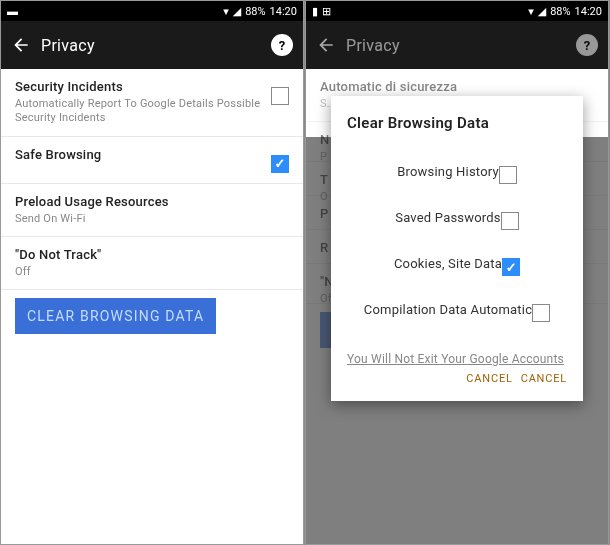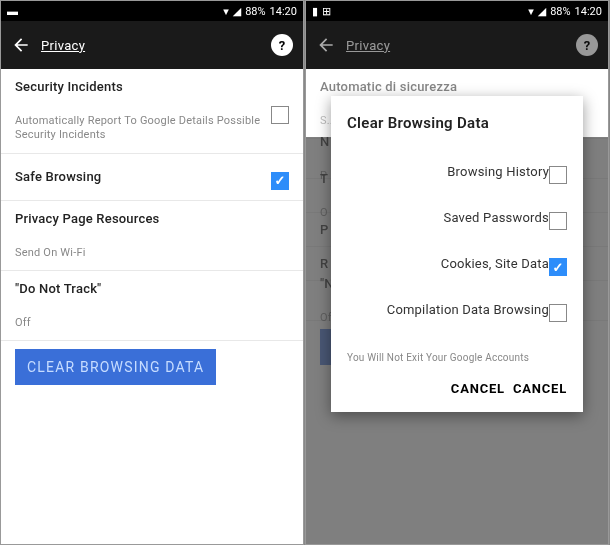--- a/index.html
+++ b/index.html
@@ -4,39 +4,39 @@
 <style>
   * { margin: 0; padding: 0; box-sizing: border-box; font-family: -apple-system, Roboto, Arial, sans-serif; }
   body { display: flex; background: #888; width: 610px; height: 545px; }
   .phone { width: 304px; height: 545px; background: #f4f4f4; display: flex; flex-direction: column; position: relative; border: 1px solid #999; }
   .phone + .phone { margin-left: 1px; }
   .statusbar { background: #000; color: #fff; height: 20px; display: flex; justify-content: space-between; align-items: center; font-size: 11px; padding: 0 6px; }
   .sb-left { display: flex; gap: 4px; align-items: center; }
   .sb-right { display: flex; gap: 4px; align-items: center; }
   .header { background: #1a1a1a; color: #fff; height: 48px; display: flex; align-items: center; padding: 0 10px; gap: 10px; }
   .header .back { width: 20px; height: 20px; display: flex; align-items: center; justify-content: center; }
-  .header .title { font-size: 13px; font-weight: 400; flex: 1; letter-spacing: 0.3px; text-decoration: underline; }
+  .header .title { font-size: 16px; font-weight: 400; flex: 1; letter-spacing: 0.3px; }
   .header .help { width: 22px; height: 22px; border-radius: 50%; background: #fff; color: #000; display: flex; align-items: center; justify-content: center; font-weight: bold; font-size: 13px; }
   .content { background: #fff; flex: 1; overflow-y: auto; }
-  .item { padding: 10px 14px; border-bottom: 1px solid #e8e8e8; display: flex; align-items: center; justify-content: space-between; gap: 8px; }
+  .item { padding: 10px 14px; border-bottom: 1px solid #e8e8e8; display: flex; align-items: flex-start; justify-content: space-between; gap: 8px; }
   .item .txt { flex: 1; }
   .item-title { font-size: 13px; color: #222; font-weight: 500; letter-spacing: 0.2px; }
-  .item-sub { font-size: 11px; color: #888; margin-top: 20px; line-height: 1.3; letter-spacing: 0.2px; }
+  .item-sub { font-size: 11px; color: #888; margin-top: 3px; line-height: 1.3; letter-spacing: 0.2px; }
   .checkbox { width: 18px; height: 18px; border: 1.5px solid #888; background: #fff; margin-top: 8px; flex-shrink: 0; display: flex; align-items: center; justify-content: center; }
   .checkbox.checked { background: #2d8dfa; border-color: #2d8dfa; }
   .checkbox.checked::after { content: '✓'; color: #fff; font-size: 13px; font-weight: bold; }
   .bottom-btn { margin: 8px 14px; background: #3a6fd8; color: #c6dcff; font-size: 14px; padding: 10px 12px; letter-spacing: 1.2px; display: inline-block; }
   .modal-overlay { position: absolute; top: 68px; left: 0; right: 0; bottom: 0; background: rgba(0,0,0,0.5); }
   .modal { position: absolute; top: 95px; left: 25px; right: 25px; background: #fff; padding: 18px 16px 10px 16px; box-shadow: 0 4px 14px rgba(0,0,0,0.4); }
   .modal-title { font-size: 15px; font-weight: 600; color: #222; margin-bottom: 16px; letter-spacing: 0.3px; }
-  .modal-row { display: flex; justify-content: flex-end; align-items: center; padding: 10px 0; }
+  .modal-row { display: flex; justify-content: center; align-items: center; padding: 10px 0; }
   .modal-row .label { font-size: 13px; color: #333; letter-spacing: 0.2px; }
-  .modal-note { font-size: 10px; color: #888; margin: 20px 0 12px 0; letter-spacing: 0.2px; }
+  .modal-note { font-size: 12px; color: #888; margin: 20px 0 0 0; letter-spacing: 0.2px; text-decoration: underline; }
   .modal-actions { display: flex; justify-content: flex-end; gap: 8px; }
-  .modal-btn { color: #000000; font-size: 13px; padding: 6px 0; letter-spacing: 0.8px; font-weight: bold; }
+  .modal-btn { color: #a16207; font-size: 11px; padding: 6px 0; letter-spacing: 0.8px; }
   .dim { opacity: 0.55; }
 </style>
 </head>
 <body>
 
 <div class="phone">
   <div class="statusbar">
     <div class="sb-left">
       <span>▬</span>
     </div>
@@ -65,21 +65,21 @@
       <div class="checkbox"></div>
     </div>
     <div class="item">
       <div class="txt">
         <div class="item-title">Safe Browsing</div>
       </div>
       <div class="checkbox checked"></div>
     </div>
     <div class="item">
       <div class="txt">
-        <div class="item-title">Privacy Page Resources</div>
+        <div class="item-title">Preload Usage Resources</div>
         <div class="item-sub">Send On Wi-Fi</div>
       </div>
     </div>
     <div class="item">
       <div class="txt">
         <div class="item-title">"Do Not Track"</div>
         <div class="item-sub">Off</div>
       </div>
     </div>
     <div class="bottom-btn">CLEAR BROWSING DATA</div>
@@ -157,21 +157,21 @@
     </div>
     <div class="modal-row">
       <span class="label">Saved Passwords</span>
       <div class="checkbox"></div>
     </div>
     <div class="modal-row">
       <span class="label">Cookies, Site Data</span>
       <div class="checkbox checked"></div>
     </div>
     <div class="modal-row">
-      <span class="label">Compilation Data Browsing</span>
+      <span class="label">Compilation Data Automatic</span>
       <div class="checkbox"></div>
     </div>
     <div class="modal-note">You Will Not Exit Your Google Accounts</div>
     <div class="modal-actions">
       <span class="modal-btn">CANCEL</span>
       <span class="modal-btn">CANCEL</span>
     </div>
   </div>
 </div>
 

